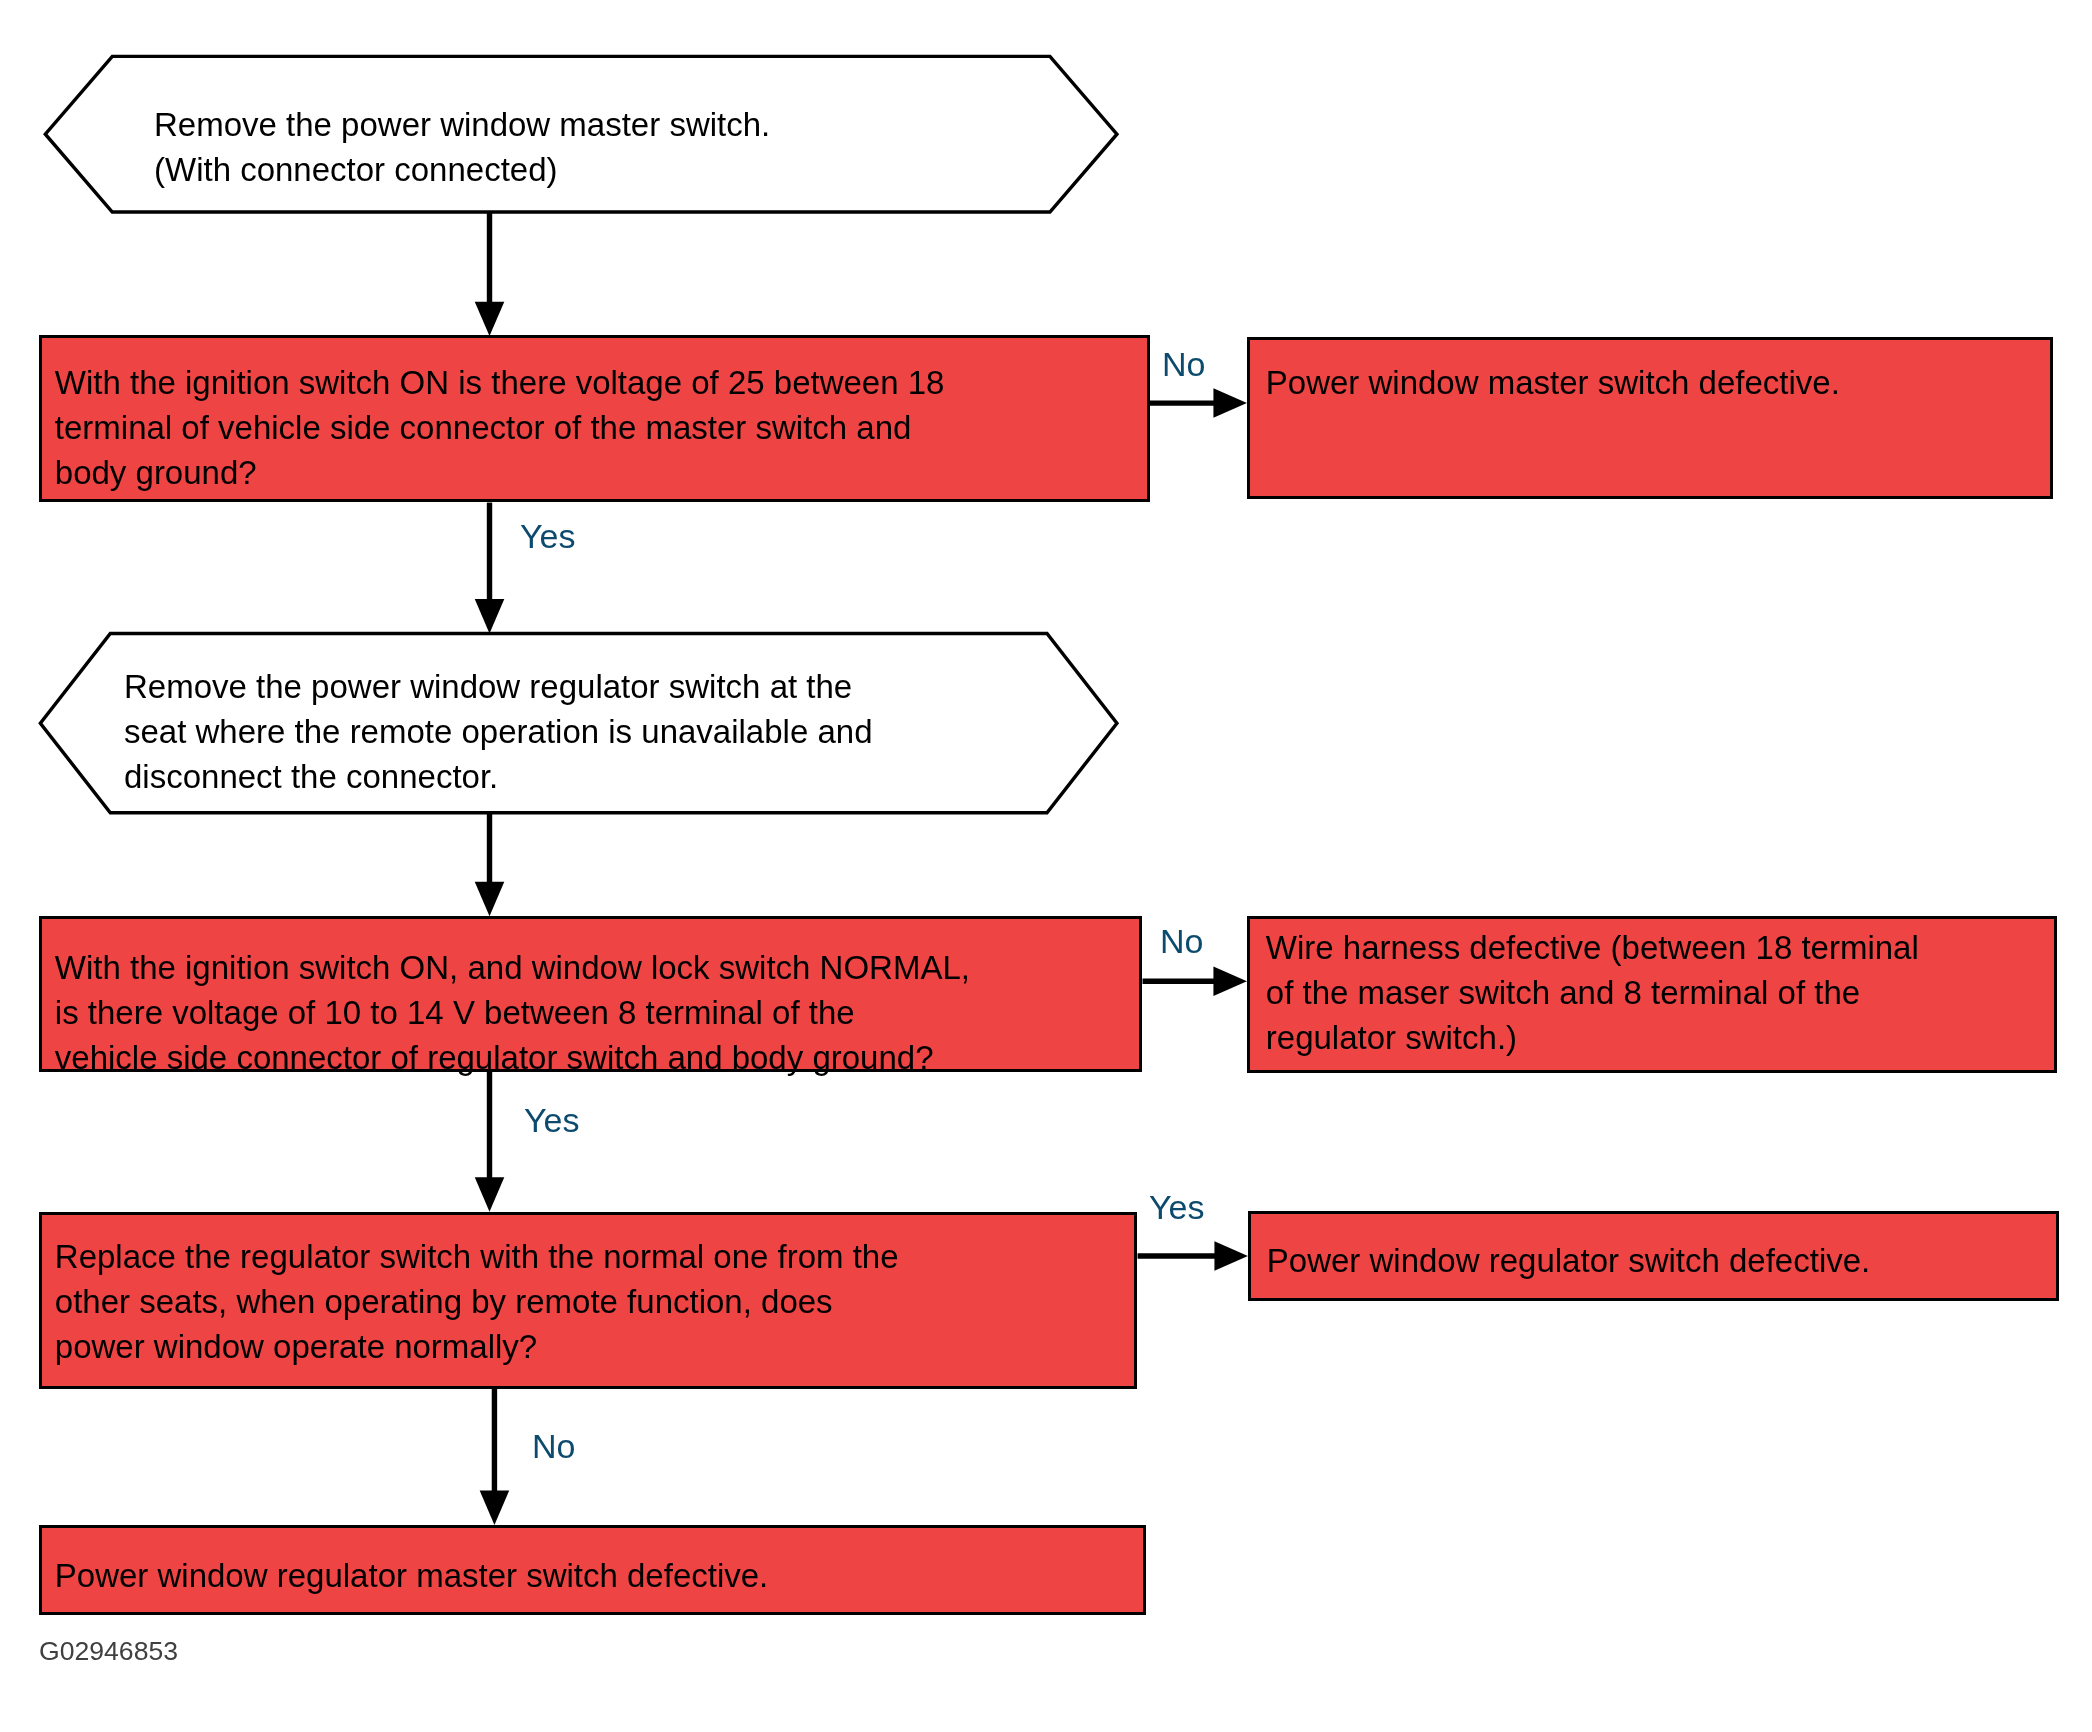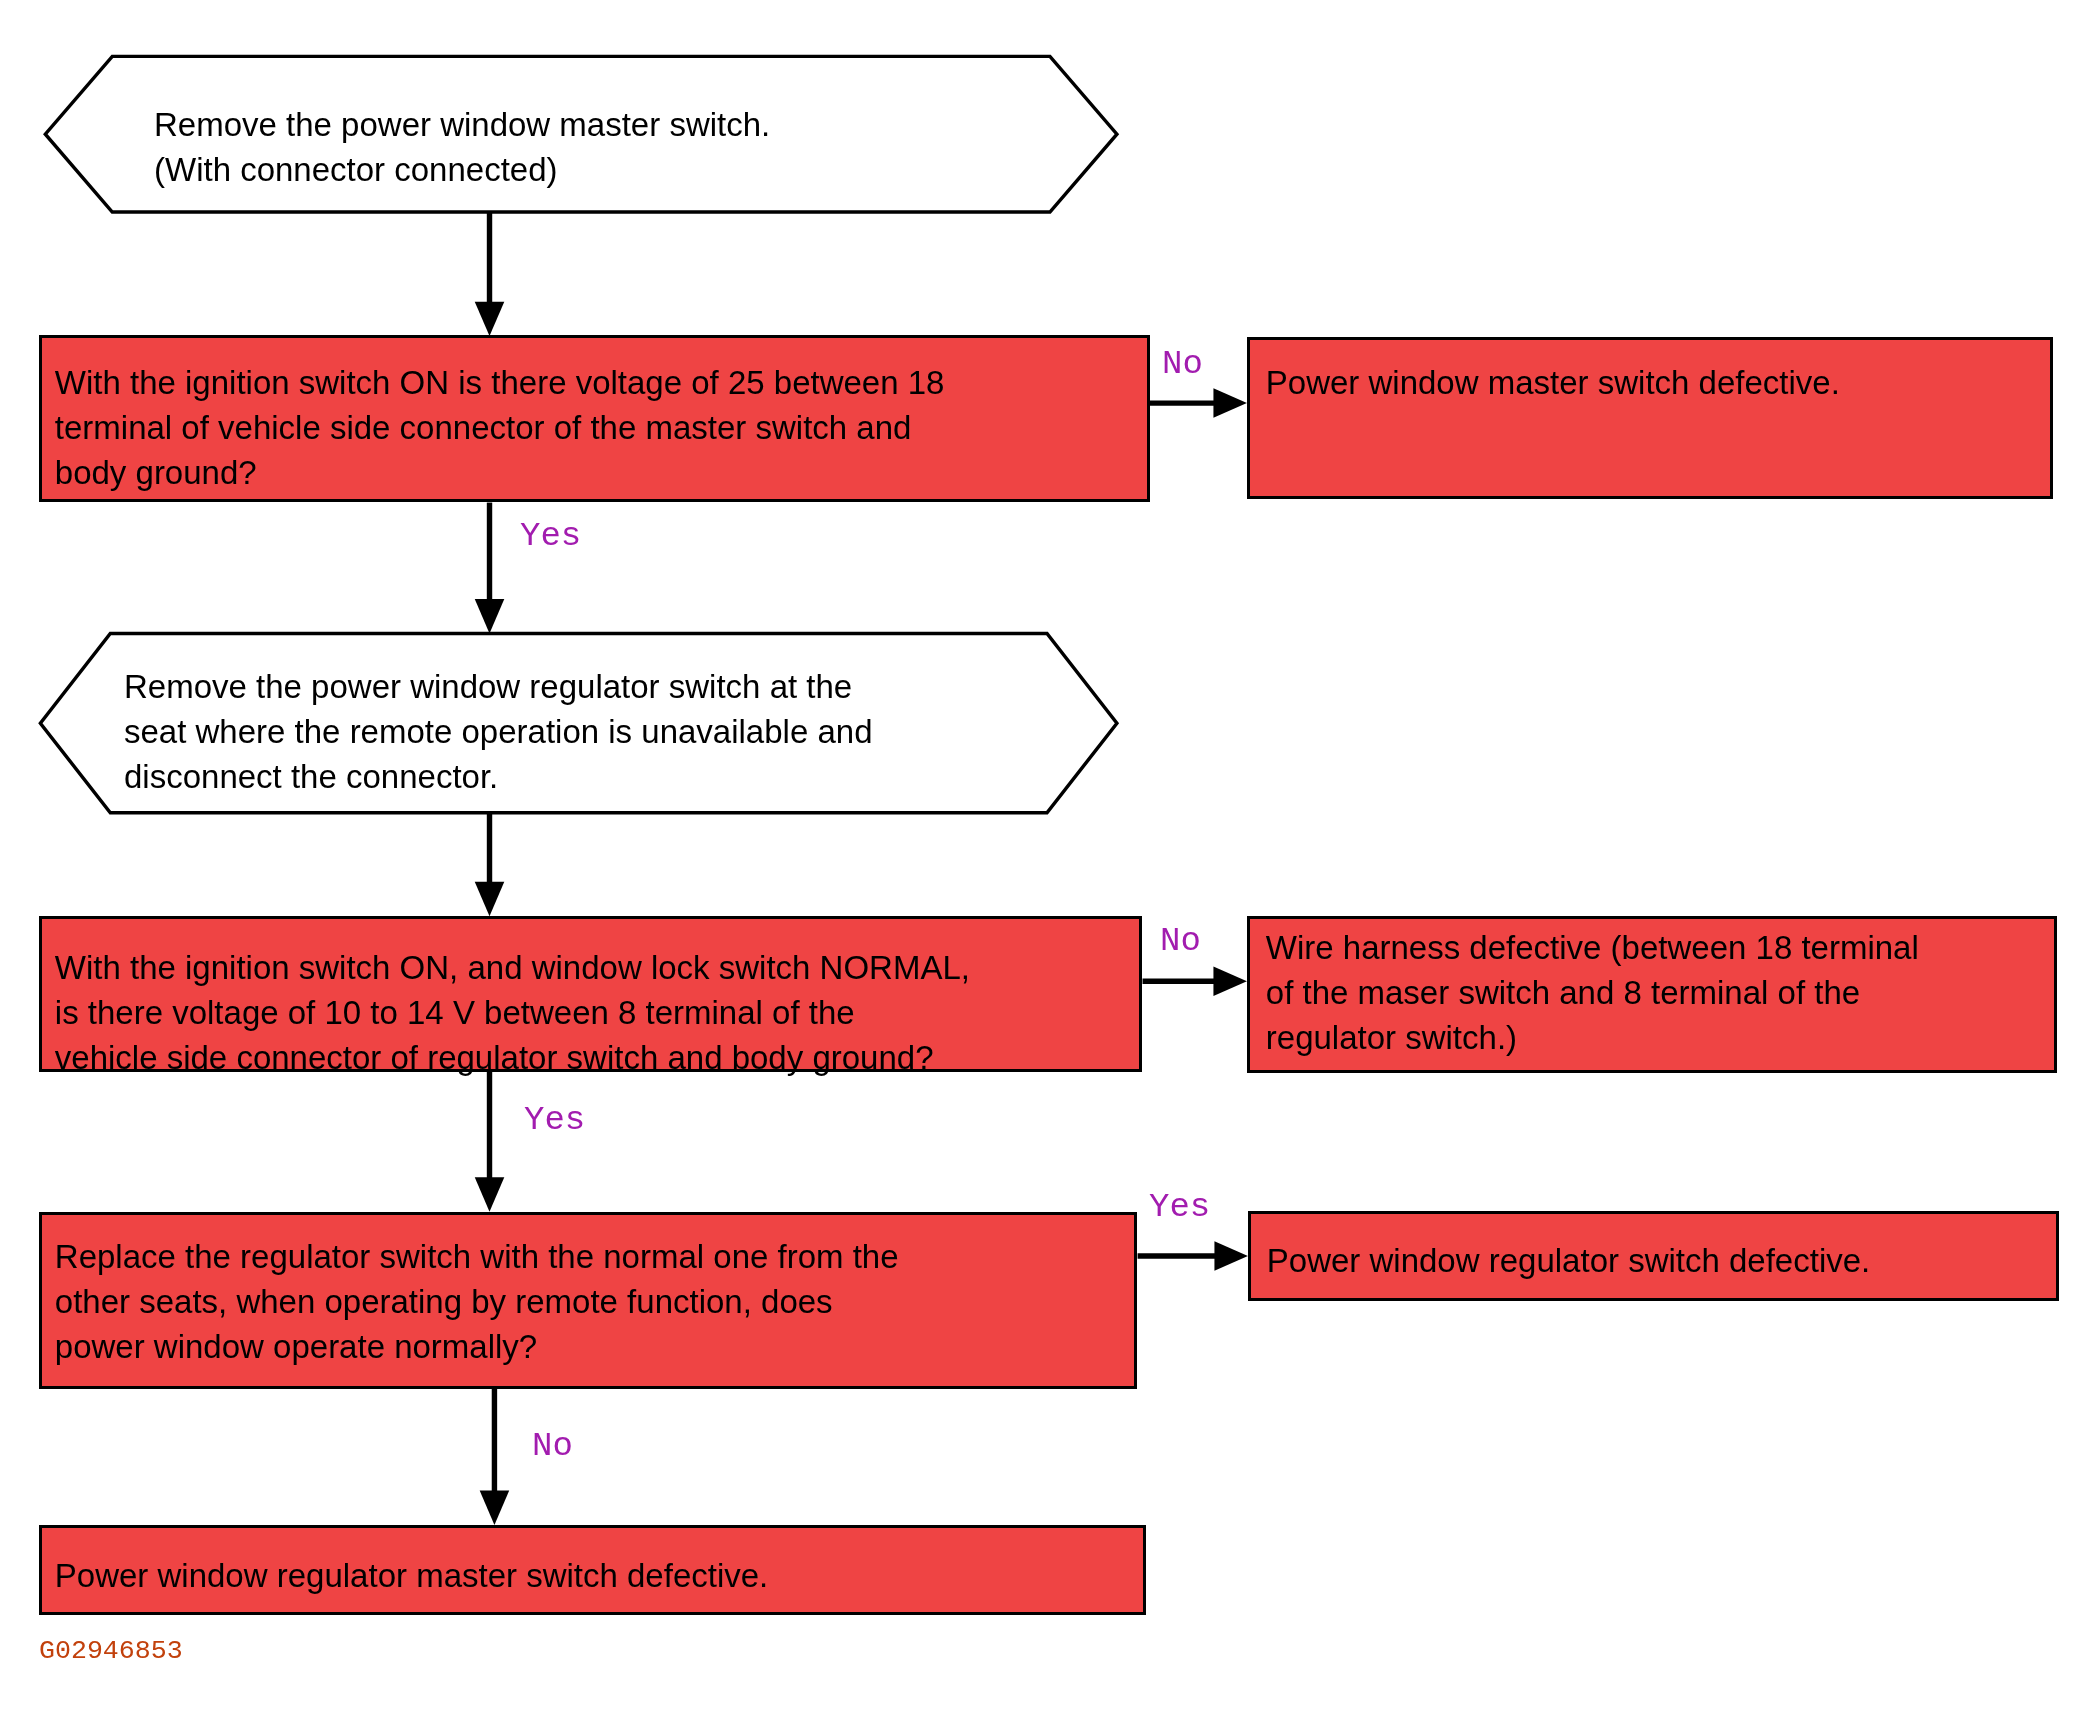--- a/index.html
+++ b/index.html
@@ -34,29 +34,27 @@
     font-size: 33px;
     line-height: 45px;
     white-space: pre-line;
     letter-spacing: 0px;
     color: #000000;
   }
   .edge-label {
     position: absolute;
     font-size: 34px;
     line-height: 39px;
-    color: #a21caf;
-    font-family: Liberation Mono, monospace;
+    color: #0c4a6e;
   }
   .figure-id {
     position: absolute;
     font-size: 26.6px;
     line-height: 29.6px;
-    color: #c2410c;
-    font-family: Liberation Mono, monospace;
+    color: #404040;
   }
 </style>
 </head>
 <body>
 
 <div class="canvas">
 
   <svg class="shape-layer" viewBox="0 0 2124 1759" aria-hidden="true">
 
     <polygon points="114,57 1066,57 1134,136 1066,215 114,215 46,136" fill="#ffffff" stroke="#000000" stroke-width="3.5"></polygon>

